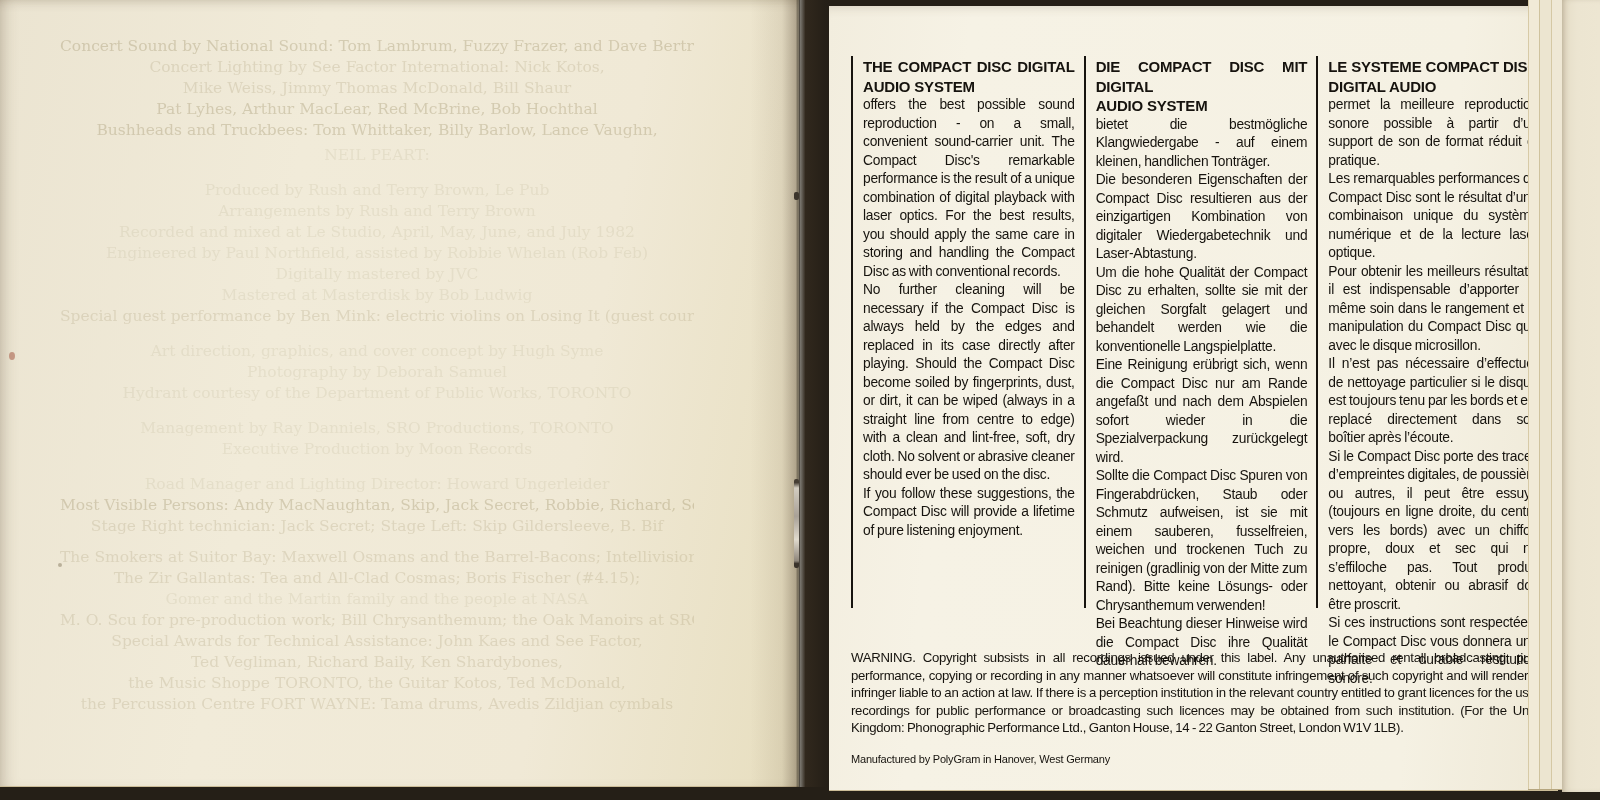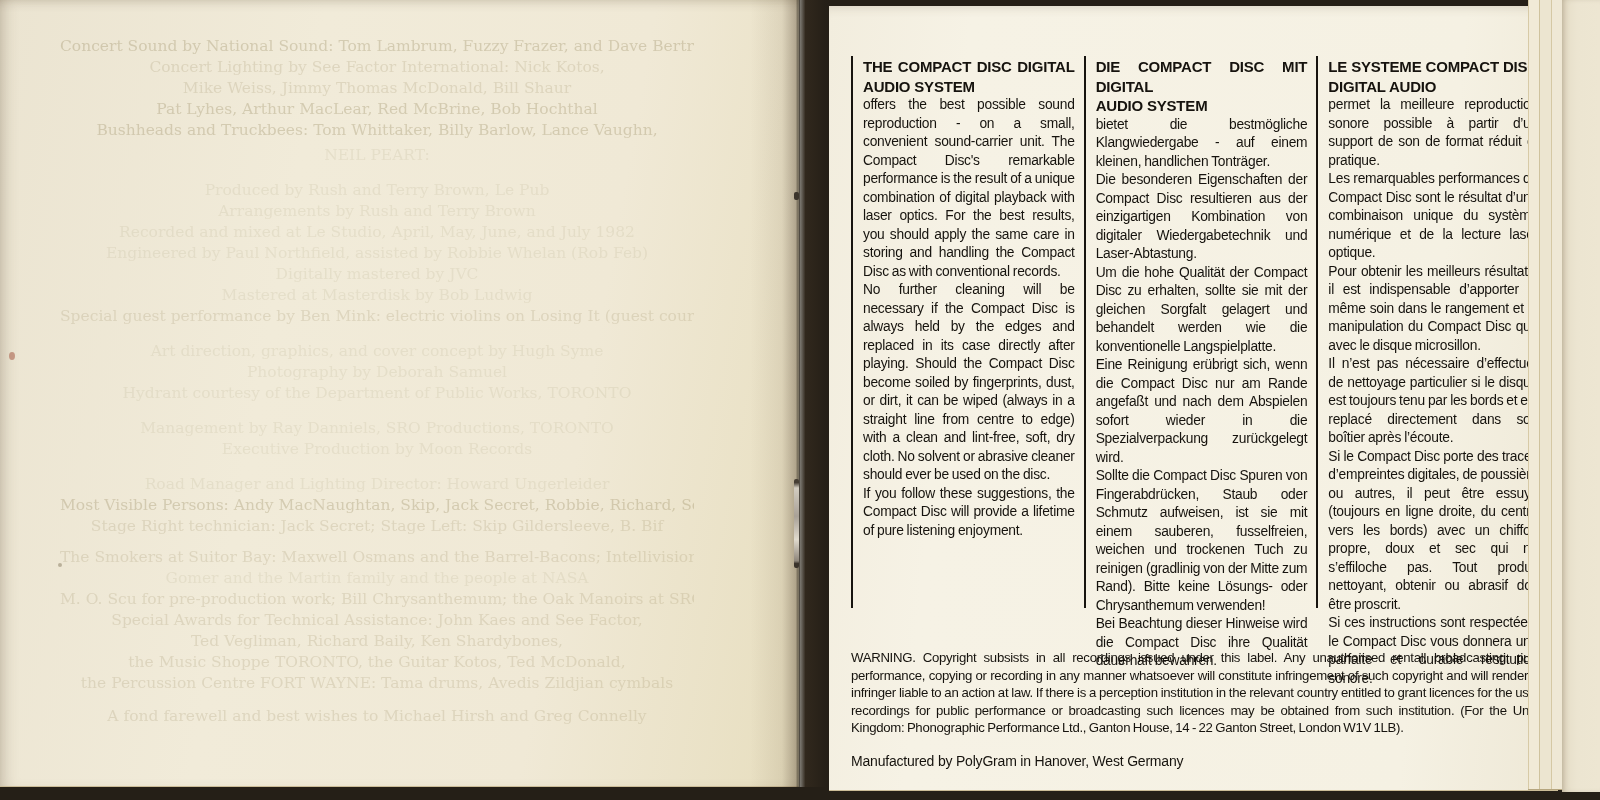--- a/index.html
+++ b/index.html
@@ -65,21 +65,21 @@
     font-size:13.8px;line-height:18.5px;
   }
   .col.last{border-right:2px solid #17140f;}
   .col-title{font-weight:bold;font-size:15px;line-height:19.5px;letter-spacing:-.2px;}
   .col-title .t1{text-align:justify;text-align-last:justify;}
   .col .para{margin:0;text-align:justify;letter-spacing:-.25px;word-spacing:-.6px;}
   .warning{
     margin:41px 0 0 0;text-align:justify;
     font-size:13.2px;line-height:17.6px;letter-spacing:-.3px;word-spacing:-.8px;
   }
-  .manufacture{margin:16px 0 0 0;font-size:14px;letter-spacing:-.2px;}
+  .manufacture{margin:16px 0 0 0;font-size:11px;letter-spacing:-.2px;}
   
   .page-stack{
     position:absolute;left:1528px;top:0;width:34px;height:789px;
     background:linear-gradient(90deg,
       #d7caa6 0 1px,#f1ead7 1px 11px,
       #cfc29d 11px 12px,#ece5d0 12px 23px,
       #d5c8a4 23px 24px,#efe8d5 24px 34px);
     border-bottom:1px solid #b6a67f;
   }
   .back-cover{
@@ -110,27 +110,27 @@
         <div class="ghost-line w2">Special guest performance by Ben Mink: electric violins on Losing It (guest courtesy of FM)</div>
         <div class="ghost-line w1" style="margin-top: 14px;">Art direction, graphics, and cover concept by Hugh Syme</div>
         <div class="ghost-line w1">Photography by Deborah Samuel</div>
         <div class="ghost-line w1">Hydrant courtesy of the Department of Public Works, TORONTO</div>
         <div class="ghost-line w1" style="margin-top: 14px;">Management by Ray Danniels, SRO Productions, TORONTO</div>
         <div class="ghost-line w1">Executive Production by Moon Records</div>
         <div class="ghost-line w1" style="margin-top: 14px;">Road Manager and Lighting Director: Howard Ungerleider</div>
         <div class="ghost-line w3">Most Visible Persons: Andy MacNaughtan, Skip, Jack Secret, Robbie, Richard, Solange, Nancy</div>
         <div class="ghost-line w2">Stage Right technician: Jack Secret; Stage Left: Skip Gildersleeve, B. Bif</div>
         <div class="ghost-line w2" style="margin-top: 10px;">The Smokers at Suitor Bay: Maxwell Osmans and the Barrel-Bacons; Intellivision Baseball,</div>
+        <div class="ghost-line w2">The Zir Gallantas: Tea and All-Clad Cosmas; Boris Fischer (#4.15);</div>
         <div class="ghost-line w1">Gomer and the Martin family and the people at NASA</div>
         <div class="ghost-line w2">M. O. Scu for pre-production work; Bill Chrysanthemum; the Oak Manoirs at SRO</div>
         <div class="ghost-line w2">Special Awards for Technical Assistance: John Kaes and See Factor,</div>
         <div class="ghost-line w2">Ted Vegliman, Richard Baily, Ken Shardybones,</div>
         <div class="ghost-line w2">the Music Shoppe TORONTO, the Guitar Kotos, Ted McDonald,</div>
         <div class="ghost-line w2">the Percussion Centre FORT WAYNE: Tama drums, Avedis Zildjian cymbals</div>
-        <div class="ghost-line w2" style="margin-top: 12px;">A fond farewell and best wishes to Michael Hirsh and Greg Connelly</div>
       </div>
     <div class="speck s1"></div>
     <div class="speck s2"></div>
   </div>
 
   <div class="gutter"></div>
   <div class="staple-dot"></div>
   <div class="staple"></div>
 
   <div class="right-page">

